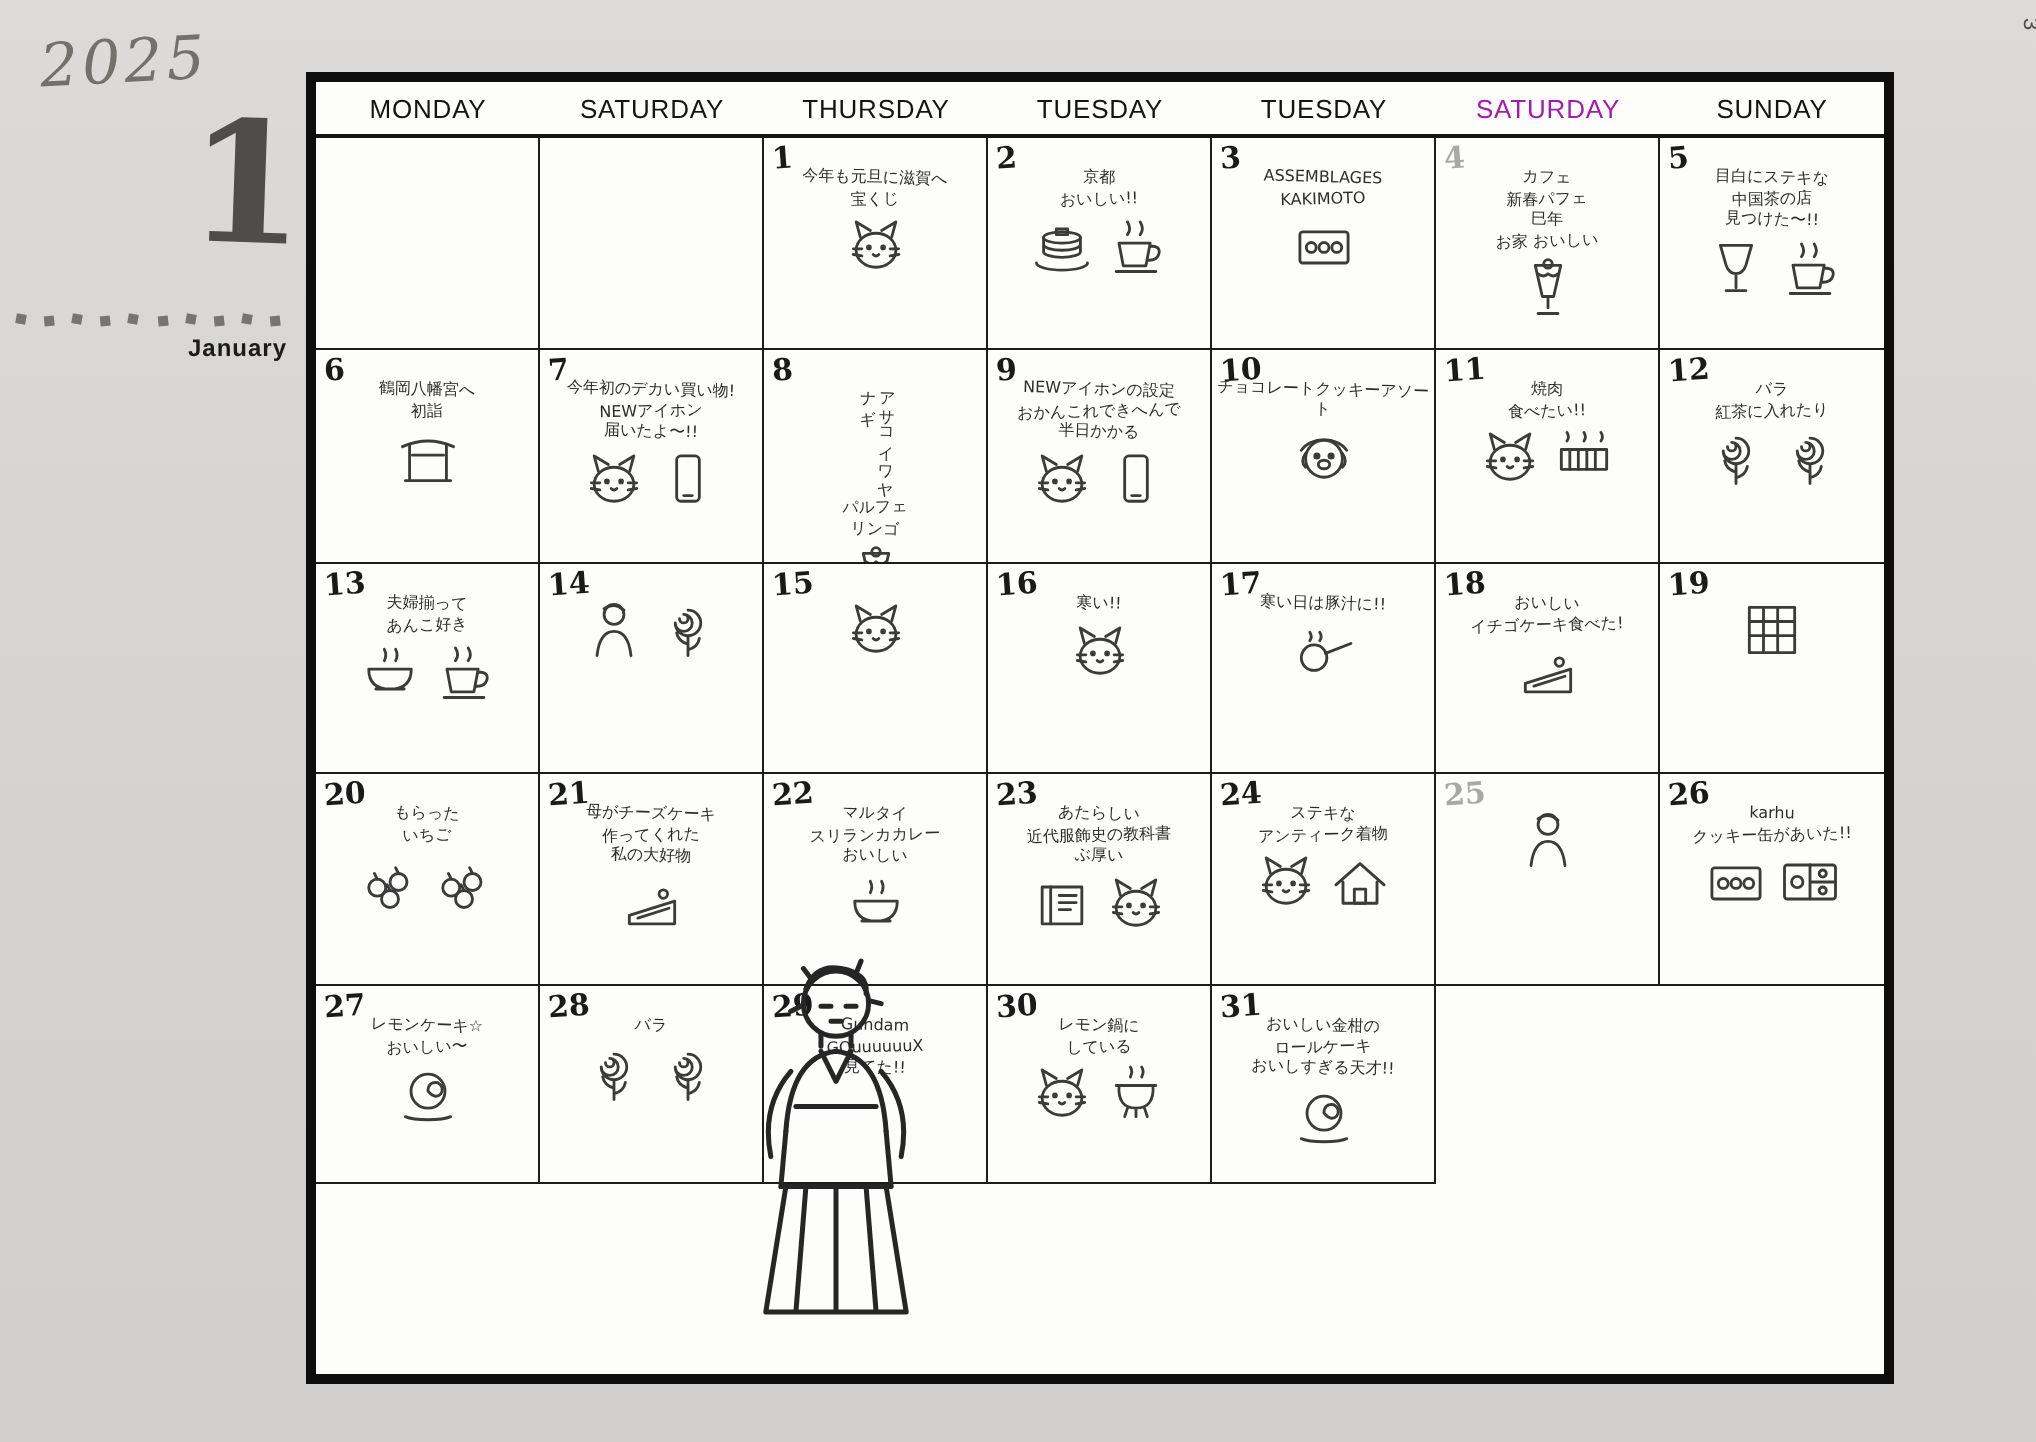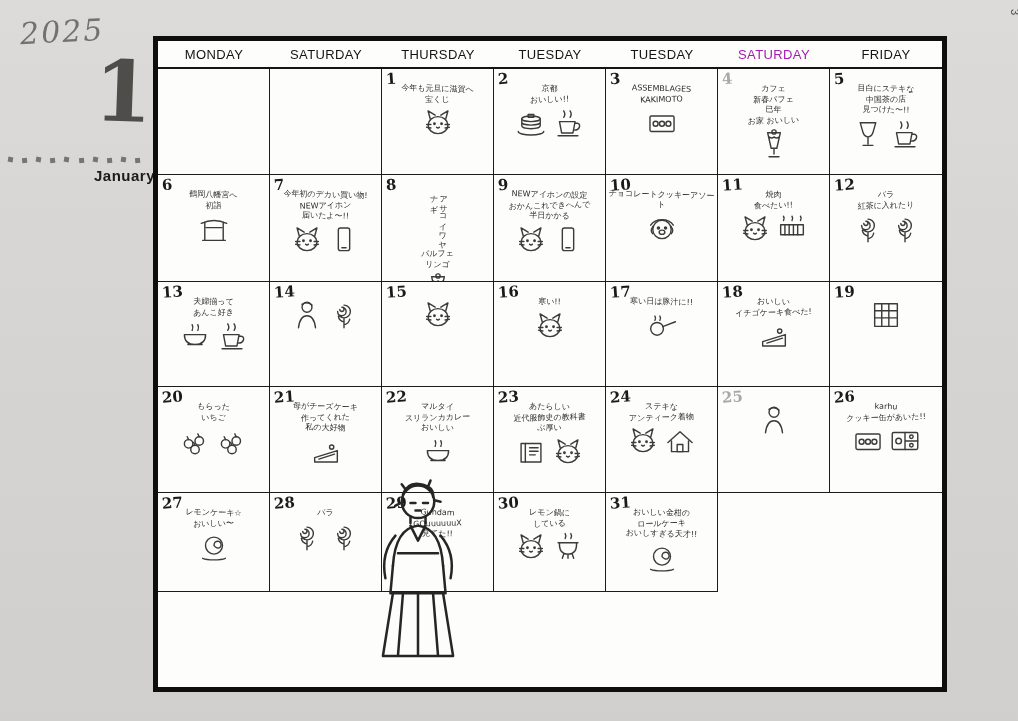--- a/index.html
+++ b/index.html
@@ -14,21 +14,21 @@
     font-size:30px;color:#72716c;letter-spacing:2px;transform:rotate(-3deg);
   }
   .month-num{
     position:absolute;left:94px;top:50px;line-height:1;
     font-family:"DejaVu Serif",serif;font-weight:bold;
     font-size:84px;color:#4e4d49;transform:rotate(2deg);
   }
   .dots{position:absolute;left:8px;top:157px;width:132px;display:flex;justify-content:space-between;}
   .dot{width:5px;height:5px;background:#76756f;transform:rotate(10deg);}
   .dot:nth-child(even){transform:rotate(-6deg) translateY(1px);}
-  .month-name{position:absolute;left:94px;top:167px;font-size:15px;font-weight:bold;letter-spacing:.5px;color:#1b1b1b;}
+  .month-name{position:absolute;left:94px;top:167px;font-size:12px;font-weight:bold;letter-spacing:.5px;color:#1b1b1b;}
   .page-number{position:absolute;right:0px;top:6px;font-size:11px;color:#4a4a4a;transform:rotate(90deg);}
   .calendar{
     position:absolute;left:153px;top:36px;width:794px;height:656px;
     background:#fdfdfb;border:5px solid #0e0e0e;box-sizing:border-box;
   }
   .weekday-row{display:grid;grid-template-columns:repeat(7,1fr);height:26px;align-items:center;border-bottom:2px solid #151515;}
   .weekday{text-align:center;font-size:13px;letter-spacing:.4px;color:#141414;}
   .weekday.muted{color:#a21caf;}
   .grid{display:grid;grid-template-columns:repeat(7,1fr);grid-template-rows:106px 107px 105px 106px 99px;}
   .cell{
@@ -184,21 +184,21 @@
   <div class="page-number">3</div>
 
   <div class="calendar">
     <div class="weekday-row">
         <div class="weekday">MONDAY</div>
         <div class="weekday">SATURDAY</div>
         <div class="weekday">THURSDAY</div>
         <div class="weekday">TUESDAY</div>
         <div class="weekday">TUESDAY</div>
         <div class="weekday muted">SATURDAY</div>
-        <div class="weekday">FRIDAY</div>
+        <div class="weekday">SUNDAY</div>
       </div>
     <div class="grid">
         <div class="cell"></div>
         <div class="cell"></div>
         <div class="cell">
           <span class="daynum">1</span>
           <span class="note">今年も元旦に滋賀へ</span>
           <span class="note">宝くじ</span>
           <svg class="doodle" viewBox="0 0 48 48">
             <use href="#s-cat"></use>

